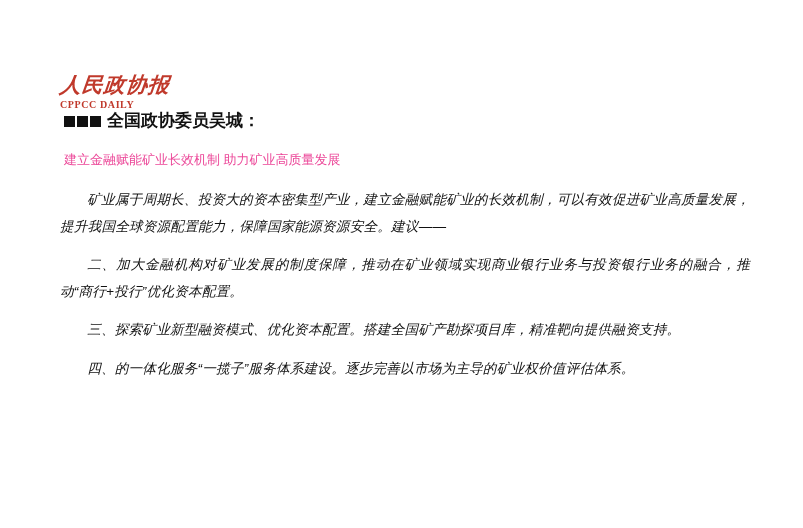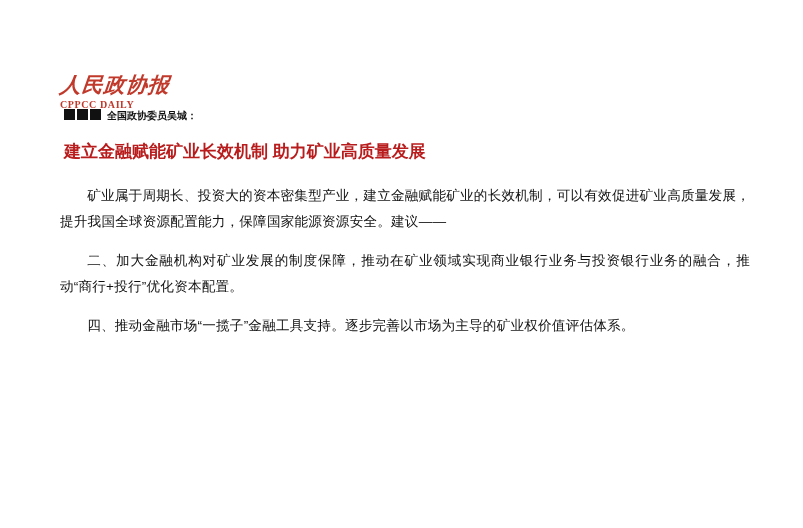--- a/index.html
+++ b/index.html
@@ -47,56 +47,57 @@
     white-space: nowrap;
   }
   
   .article {
     position: absolute;
     left: 60px;
     top: 108px;
     width: 690px;
   }
   .byline {
-    font-size: 10px;
+    font-size: 17px;
     font-weight: bold;
     color: #111111;
     line-height: 1.5;
     margin: 0 0 16px 0;
     padding-left: 4px;
   }
   .squares {
     display: inline-block;
     margin-right: 4px;
     letter-spacing: -1px;
   }
   .sq {
     display: inline-block;
     width: 11px;
     height: 11px;
     background: #111111;
     margin-right: 2px;
     vertical-align: -1px;
   }
   .headline {
-    font-size: 17px;
-    font-weight: bold;
-    color: #b91c1c;
+    font-size: 13px;
+    font-weight: normal;
+    color: #ec4899;
     line-height: 1.5;
     margin: 0 0 18px 0;
     padding-left: 4px;
   }
   p.para {
     font-size: 13.6px;
     color: #111111;
     line-height: 1.95;
     margin: 0 0 12px 0;
     text-align: justify;
     text-indent: 2em;
     letter-spacing: 0.2px;
+    font-style: italic;
   }
   p.para:last-child {
     margin-bottom: 0;
   }
 </style>
 </head>
 <body>
 
 <div class="page">
 
@@ -108,17 +109,18 @@
   <div class="article">
 
     <div class="byline">
       <span class="squares"><span class="sq"></span><span class="sq"></span><span class="sq"></span></span><span>全国政协委员吴城：</span>
     </div>
 
     <div class="headline">建立金融赋能矿业长效机制 助力矿业高质量发展</div>
 
     <p class="para">矿业属于周期长、投资大的资本密集型产业，建立金融赋能矿业的长效机制，可以有效促进矿业高质量发展，提升我国全球资源配置能力，保障国家能源资源安全。建议——</p>
     <p class="para">二、加大金融机构对矿业发展的制度保障，推动在矿业领域实现商业银行业务与投资银行业务的融合，推动“商行+投行”优化资本配置。</p>
-    <p class="para">四、推动金融市场“一揽子”金融工具支持。逐步完善以市场为主导的矿业权价值评估体系。</p>
+    <p class="para">三、探索矿业新型融资模式、优化资本配置。搭建全国矿产勘探项目库，精准靶向提供融资支持。</p>
+    <p class="para">四、的一体化服务“一揽子”服务体系建设。逐步完善以市场为主导的矿业权价值评估体系。</p>
 
   </div>
 
 </div>
 
 </body></html>

